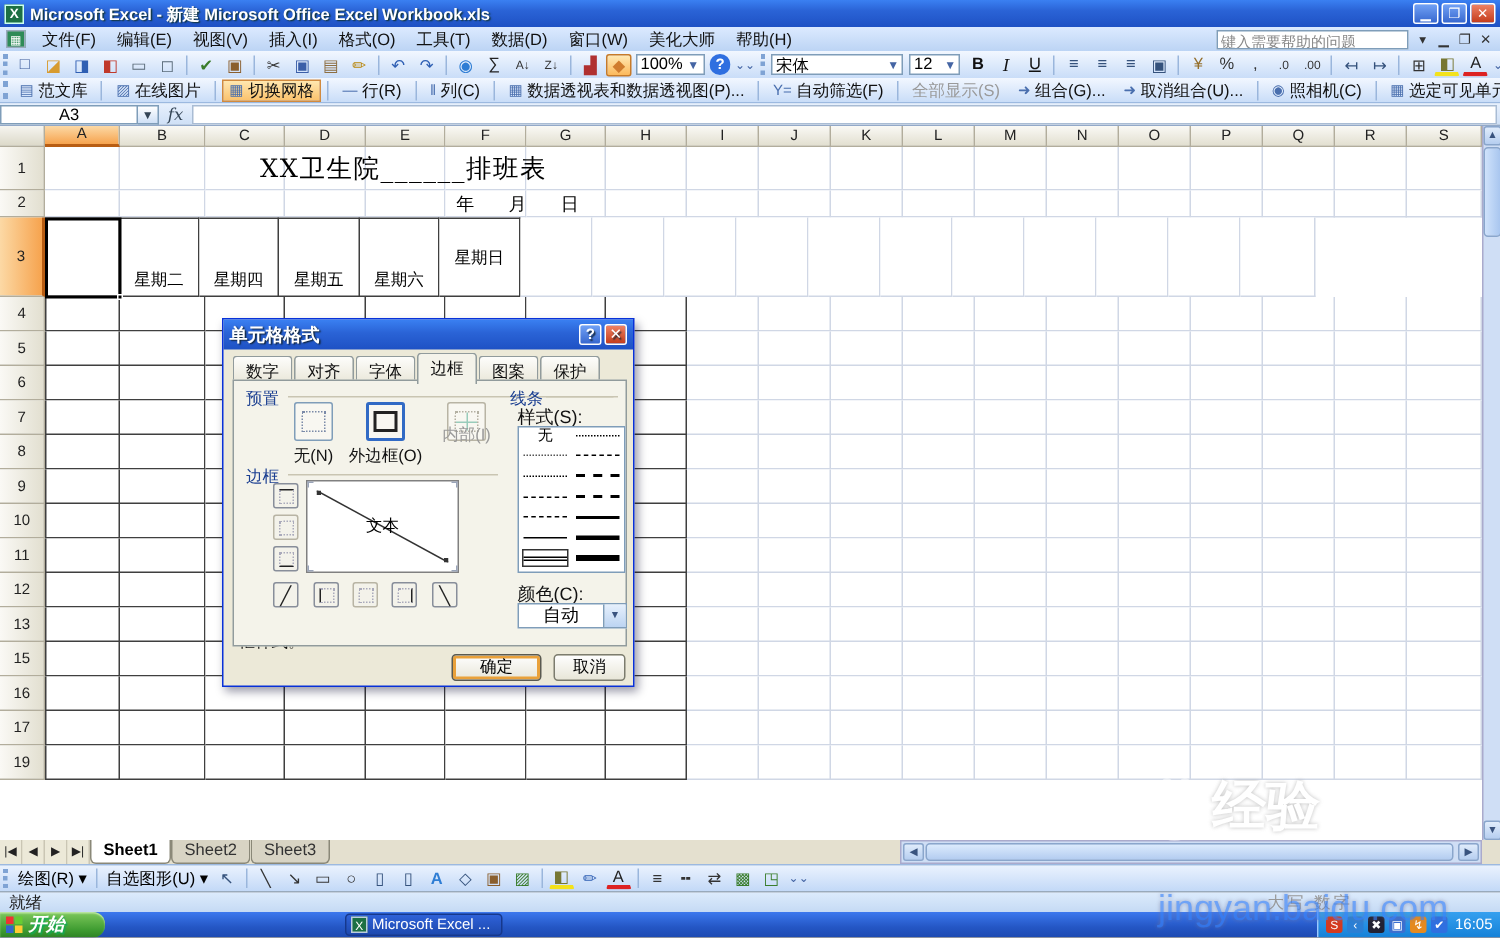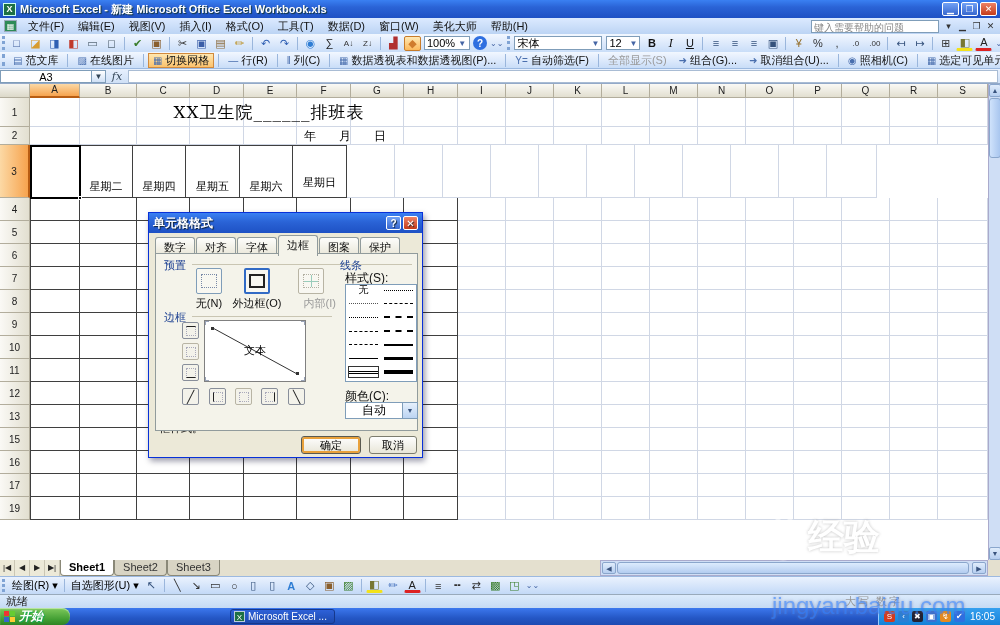--- a/index.html
+++ b/index.html
@@ -439,21 +439,21 @@
         <div class="cell" style="width: 48px;"></div>
         <div class="cell" style="width: 50px;"></div>
       </div>
       <div class="grid-row" style="height: 53px;">
         <div class="rowhdr sel">3</div>
         <div class="cell tbl tbl-top tbl-left" style="width: 50px;"></div>
         <div class="cell tbl tbl-top" style="width: 53px; padding-bottom: 3px;">星期二</div>
         <div class="cell tbl tbl-top" style="width: 53px; padding-bottom: 3px;">星期四</div>
         <div class="cell tbl tbl-top" style="width: 54px; padding-bottom: 3px;">星期五</div>
         <div class="cell tbl tbl-top" style="width: 53px; padding-bottom: 3px;">星期六</div>
-        <div class="cell tbl tbl-top" style="width: 54px; padding-bottom: 7px;">星期日</div>
+        <div class="cell tbl tbl-top" style="width: 54px; padding-bottom: 18px;">星期日</div>
         <div class="cell" style="width: 48px;"></div>
         <div class="cell" style="width: 48px;"></div>
         <div class="cell" style="width: 48px;"></div>
         <div class="cell" style="width: 48px;"></div>
         <div class="cell" style="width: 48px;"></div>
         <div class="cell" style="width: 48px;"></div>
         <div class="cell" style="width: 48px;"></div>
         <div class="cell" style="width: 48px;"></div>
         <div class="cell" style="width: 48px;"></div>
         <div class="cell" style="width: 48px;"></div>
@@ -887,21 +887,21 @@
           <span class="pre-ic"></span>
         </span>
       <span class="preset-lbl" style="left:30px;top:42px;width:46px;">无(N)</span>
       <span class="preset-btn" style="left:88px;top:14px;border:2px solid #316ac5;">
           <span class="pre-ic outline"></span>
         </span>
       <span class="preset-lbl" style="left:72px;top:42px;width:58px;">外边框(O)</span>
       <span class="preset-btn disabled" style="left:142px;top:14px;">
           <span class="pre-ic inside"></span>
         </span>
-      <span class="preset-lbl disabled" style="left:130px;top:42px;width:50px;text-align:right;">内部(I)</span>
+      <span class="preset-lbl disabled" style="left:130px;top:28px;width:50px;">内部(I)</span>
 
       <span class="grp-label" style="left:8px;top:56px;">边框</span>
       <span style="position:absolute;left:36px;top:62px;width:140px;border-top:1px solid #c9c5b2;"></span>
 
       <span class="bborder-btn" style="left:26px;top:68px;">
           <span class="mini" style="border-top:1px solid #222;"></span>
         </span>
       <span class="bborder-btn disabled" style="left:26px;top:89px;">
           <span class="mini"></span>
         </span>

